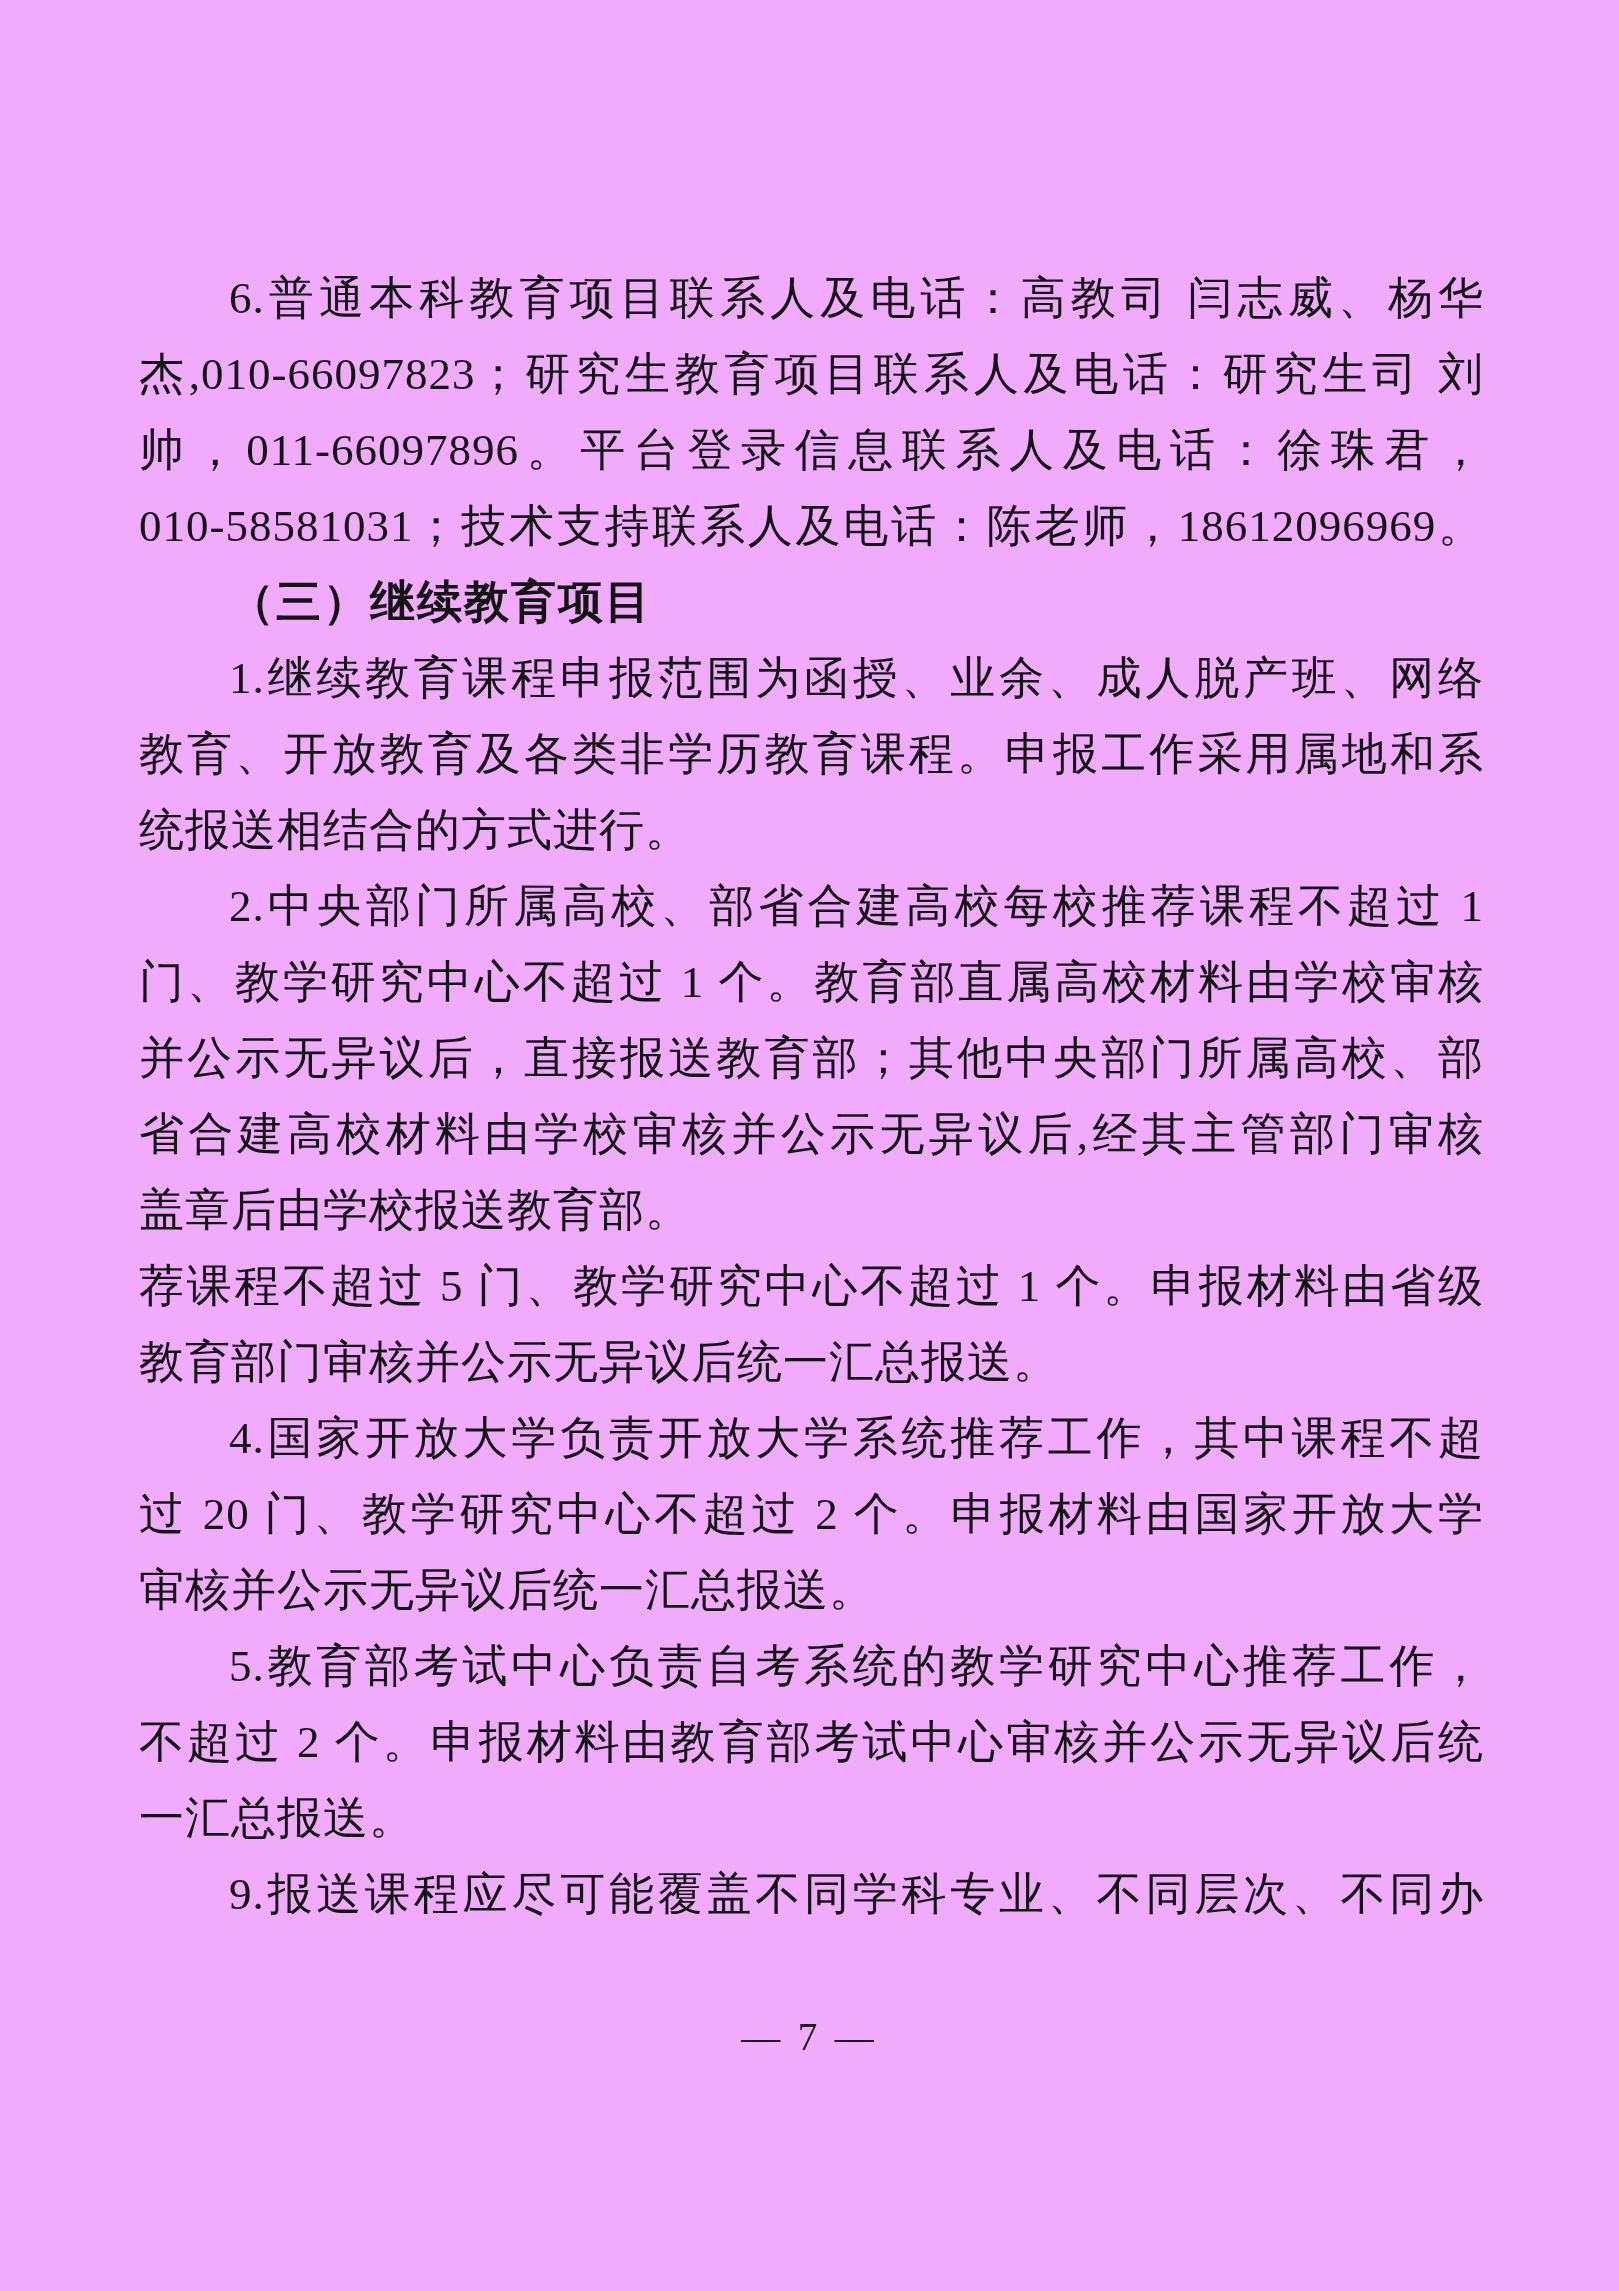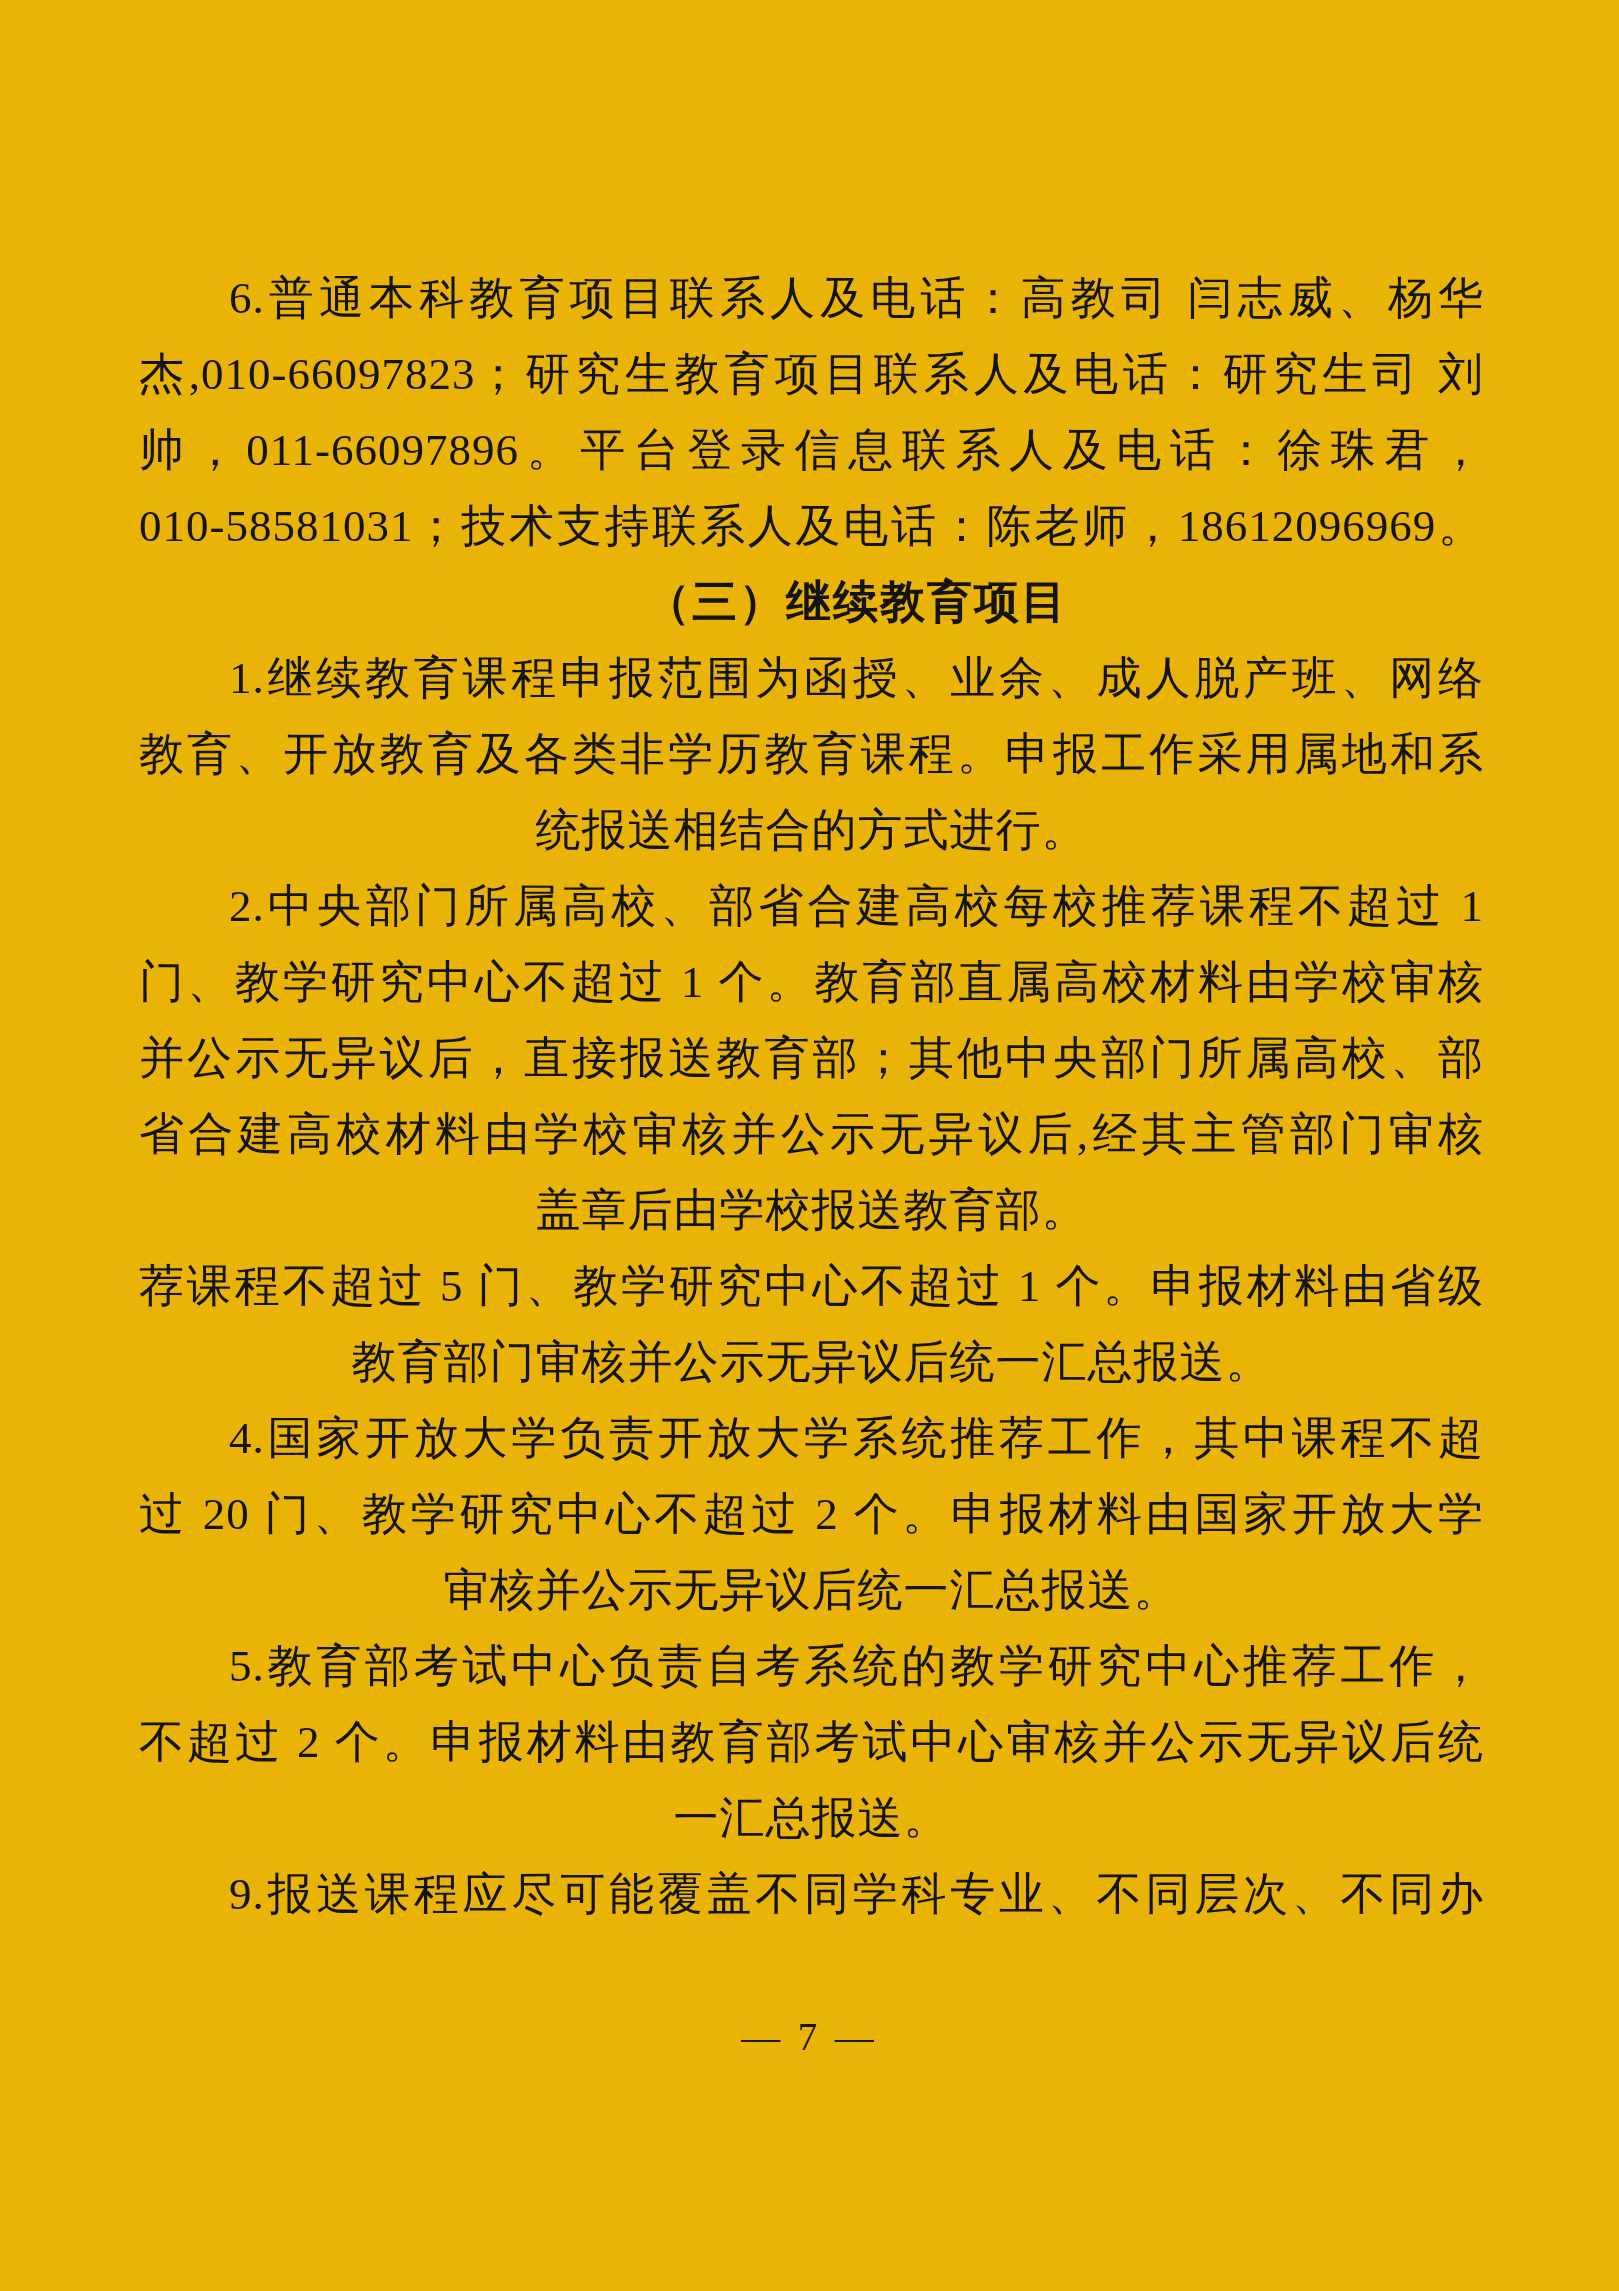--- a/index.html
+++ b/index.html
@@ -5,38 +5,38 @@
   html, body {
     margin: 0;
     padding: 0;
     background: #e8e8e8;
   }
   .page {
     position: relative;
     width: 1619px;
     height: 2292px;
     margin: 0 auto;
-    background: #eab308;
+    background: #f0abfc;
     color: #141414;
     font-family: "Liberation Serif", "DejaVu Serif", serif;
     overflow: hidden;
   }
   .text-block {
     position: absolute;
     top: 260px;
     left: 139px;
     width: 1345px;
   }
   .line {
     font-size: 45px;
     line-height: 76px;
     height: 76px;
     white-space: nowrap;
     letter-spacing: 1px;
-    text-align: center;
+    text-align: left;
   }
   .line.fill {
     white-space: normal;
     text-align: justify;
     text-align-last: justify;
     text-justify: inter-character;
   }
   .line.indent {
     text-indent: 2em;
   }

